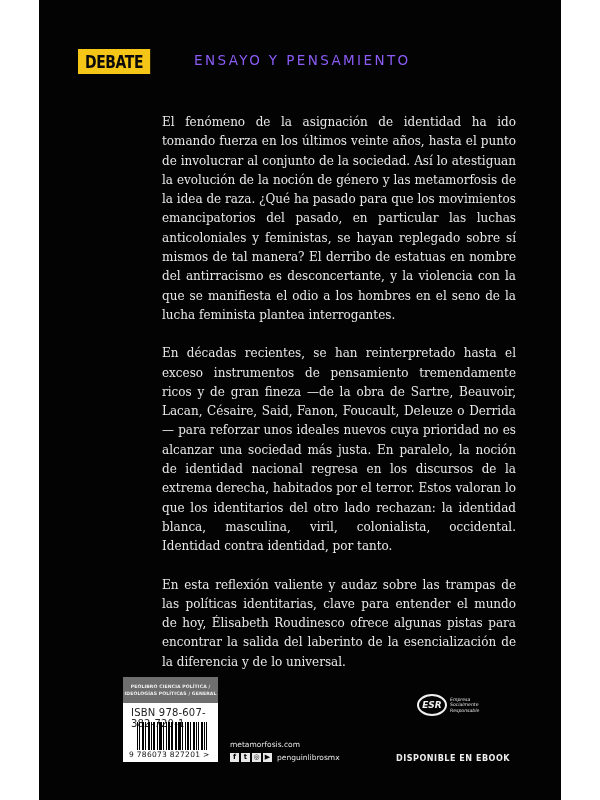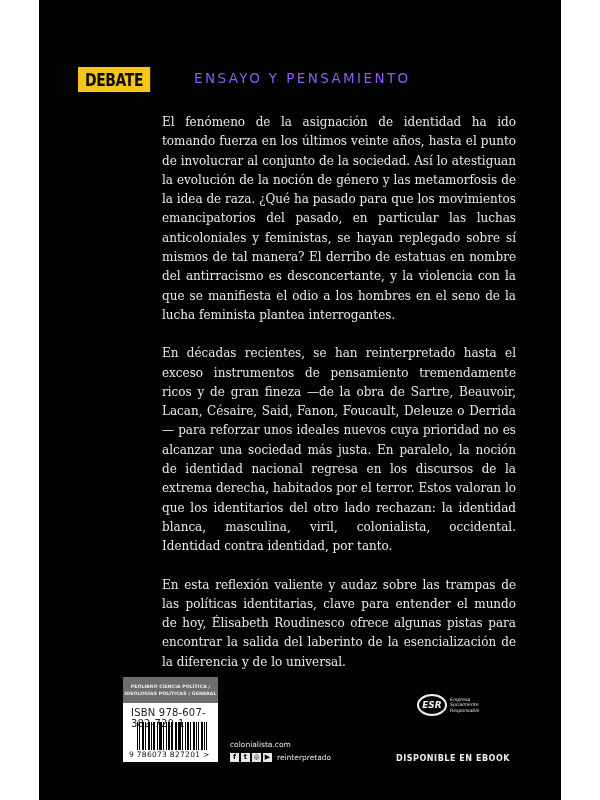--- a/index.html
+++ b/index.html
@@ -3,21 +3,21 @@
   <meta charset="utf-8">
   <style>
     * { margin: 0; padding: 0; box-sizing: border-box; }
     html, body { width: 600px; height: 800px; background: #ffffff; overflow: hidden; }
     body { position: relative; font-family: "DejaVu Serif", serif; }
     .cover {
       position: absolute; left: 39px; top: 0; width: 522px; height: 800px;
       background: #030303;
     }
     .header {
-      position: absolute; left: 39px; top: 66px; height: 27px;
+      position: absolute; left: 39px; top: 48px; height: 27px;
       display: flex; align-items: center;
     }
     .logo {
       background: #f5c518; color: #0a0a0a;
       height: 25px; width: 72px;
       display: flex; align-items: center; justify-content: center;
       font-family: "DejaVu Sans", sans-serif; font-weight: bold;
       font-size: 17px; letter-spacing: -0.5px;
       transform: scaleX(0.82); transform-origin: left center;
       width: 88px;
@@ -162,27 +162,27 @@
       <span class="gap" style="width:2px"></span>
       <span style="width:2px"></span>
       <span class="gap" style="width:1px"></span>
     <span style="width:1px"></span>
       <span class="gap" style="width:1px"></span>
       <span style="width:1px"></span>
   </div>
   <div class="barnum">9  786073  827201  &gt;</div>
 </div>
 
-<div class="web">colonialista.com</div>
+<div class="web">metamorfosis.com</div>
 <div class="socials">
   <span class="soc">f</span>
   <span class="soc">t</span>
   <span class="soc">◎</span>
   <span class="soc">▶</span>
-  <span class="handle">reinterpretado</span>
+  <span class="handle">penguinlibrosmx</span>
 </div>
 
 <div class="esr">
   <div class="esr-logo">ESR</div>
   <div class="esr-text">
     <div>Empresa</div>
     <div>Socialmente</div>
     <div>Responsable</div>
   </div>
 </div>

